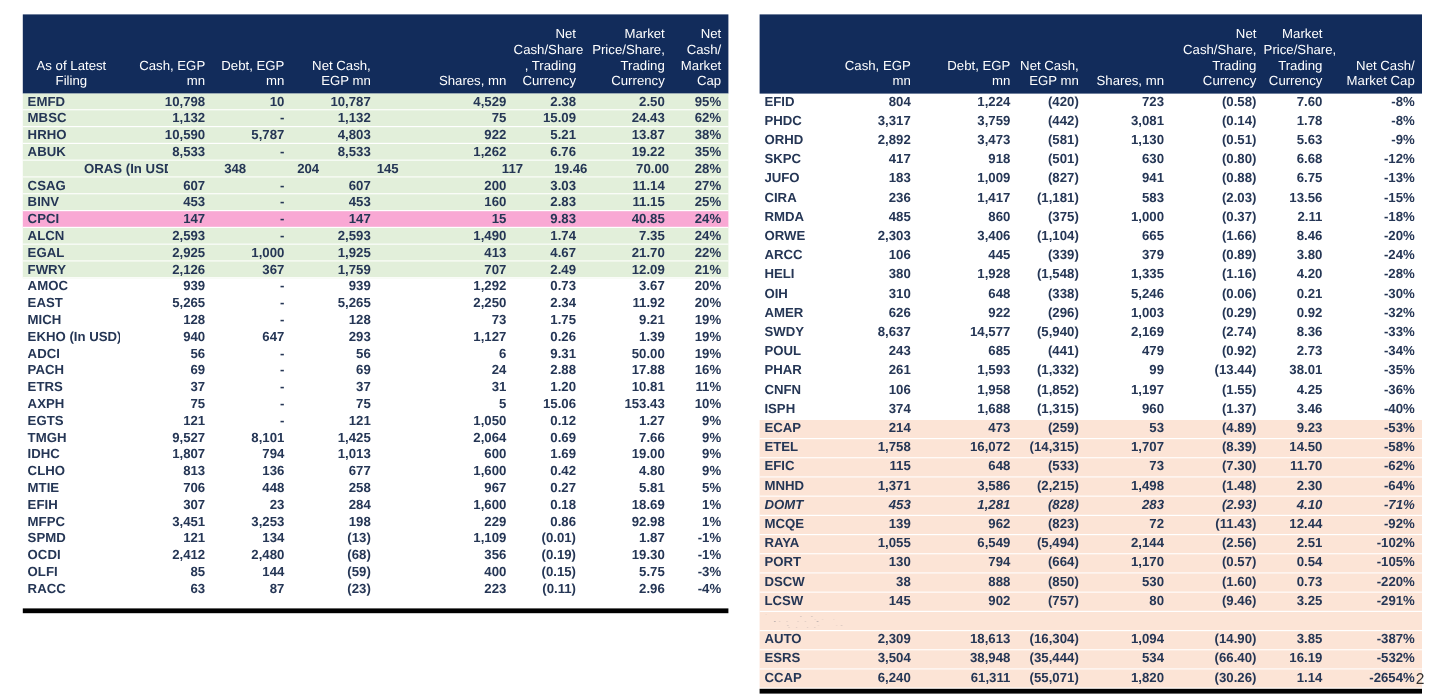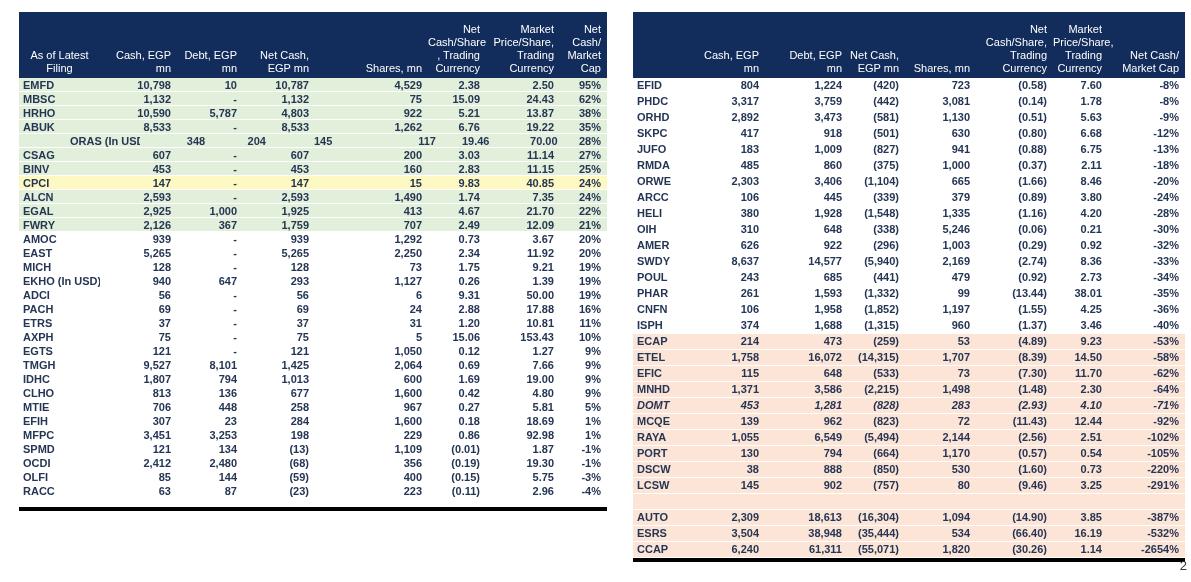--- a/index.html
+++ b/index.html
@@ -128,21 +128,21 @@
         <div class="row" style="background: rgb(226, 239, 218);">
           <div class="bc c0">BINV</div>
           <div class="bc c1">453</div>
           <div class="bc c2">-</div>
           <div class="bc c3">453</div>
           <div class="bc c4">160</div>
           <div class="bc c5">2.83</div>
           <div class="bc c6">11.15</div>
           <div class="bc c7">25%</div>
         </div>
-        <div class="row" style="background: #fef9c3;">
+        <div class="row" style="background: #f9a8d4;">
           <div class="bc c0">CPCI</div>
           <div class="bc c1">147</div>
           <div class="bc c2">-</div>
           <div class="bc c3">147</div>
           <div class="bc c4">15</div>
           <div class="bc c5">9.83</div>
           <div class="bc c6">40.85</div>
           <div class="bc c7">24%</div>
         </div>
         <div class="row" style="background: rgb(226, 239, 218);">
@@ -435,20 +435,30 @@
           <div class="bc c0">JUFO</div>
           <div class="bc c1">183</div>
           <div class="bc c2">1,009</div>
           <div class="bc c3">(827)</div>
           <div class="bc c4">941</div>
           <div class="bc c5">(0.88)</div>
           <div class="bc c6">6.75</div>
           <div class="bc c7">-13%</div>
         </div>
         <div class="row">
+          <div class="bc c0">CIRA</div>
+          <div class="bc c1">236</div>
+          <div class="bc c2">1,417</div>
+          <div class="bc c3">(1,181)</div>
+          <div class="bc c4">583</div>
+          <div class="bc c5">(2.03)</div>
+          <div class="bc c6">13.56</div>
+          <div class="bc c7">-15%</div>
+        </div>
+        <div class="row">
           <div class="bc c0">RMDA</div>
           <div class="bc c1">485</div>
           <div class="bc c2">860</div>
           <div class="bc c3">(375)</div>
           <div class="bc c4">1,000</div>
           <div class="bc c5">(0.37)</div>
           <div class="bc c6">2.11</div>
           <div class="bc c7">-18%</div>
         </div>
         <div class="row">

